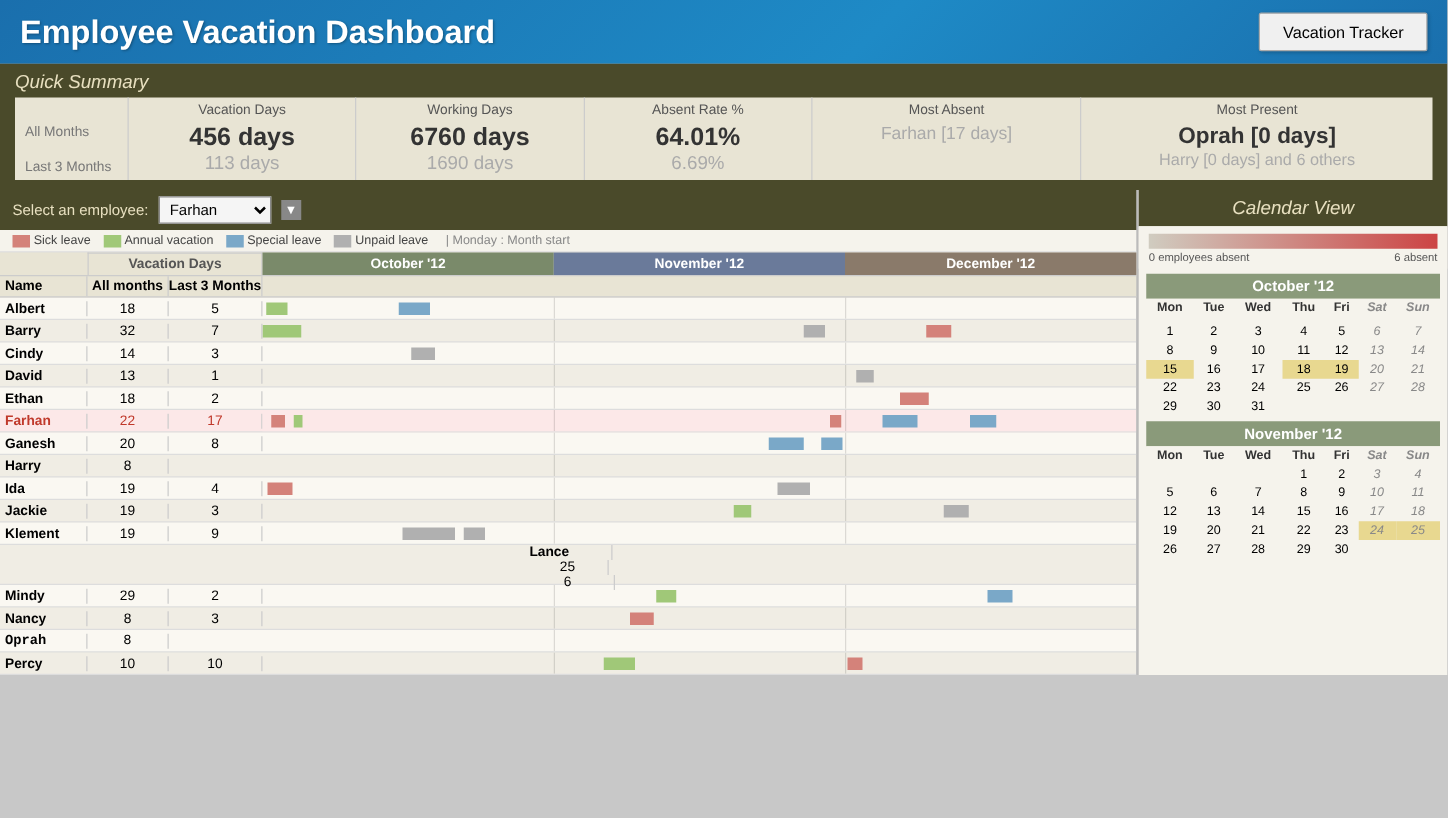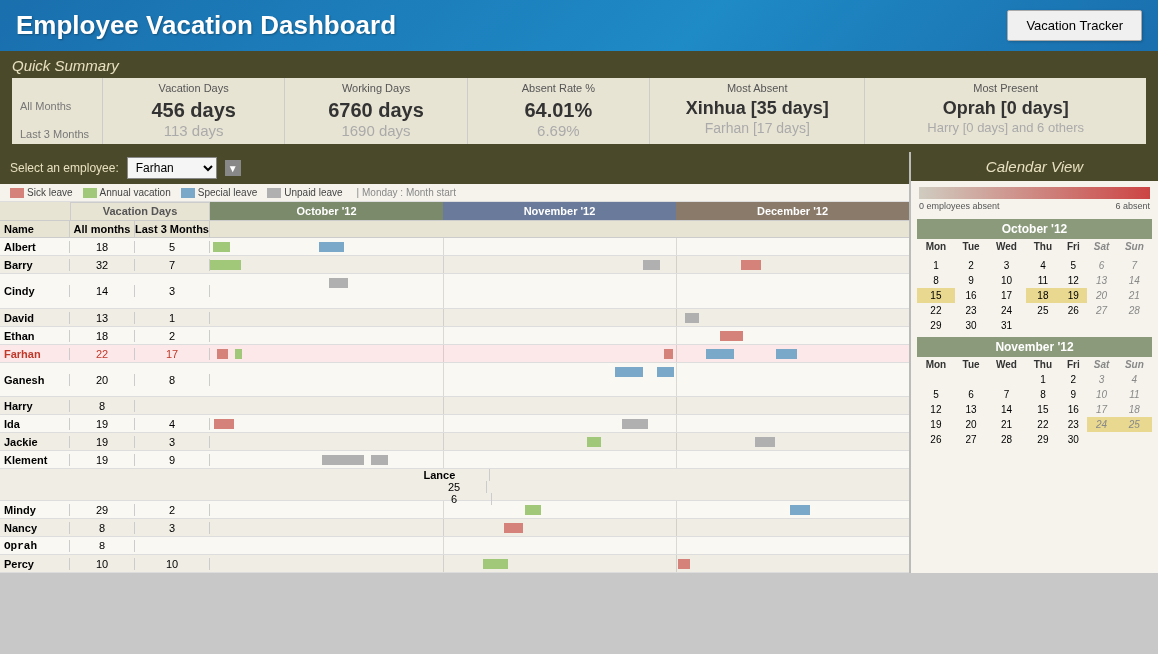--- a/index.html
+++ b/index.html
@@ -35,21 +35,20 @@
     </div>
 
     <div style="flex: 1; text-align: center; padding: 4px 8px; border-left: 1px solid #ccc;">
       <div style="font-size: 11px; color: #555; margin-bottom: 4px;">Absent Rate %</div>
       <div style="font-size: 20px; font-weight: bold; color: #333; line-height: 1.2;">64.01%</div>
       <div style="font-size: 15px; color: #aaa;">6.69%</div>
     </div>
 
     <div style="flex: 1.2; text-align: center; padding: 4px 8px; border-left: 1px solid #ccc;">
       <div style="font-size: 11px; color: #555; margin-bottom: 4px;">Most Absent</div>
-      <div style="font-size: 18px; font-weight: bold; color: #333; line-height: 1.2;">Xinhua [35 days]</div>
       <div style="font-size: 14px; color: #aaa;">Farhan [17 days]</div>
     </div>
 
     <div style="flex: 1.6; text-align: center; padding: 4px 8px; border-left: 1px solid #ccc;">
       <div style="font-size: 11px; color: #555; margin-bottom: 4px;">Most Present</div>
       <div style="font-size: 18px; font-weight: bold; color: #333; line-height: 1.2;">Oprah [0 days]</div>
       <div style="font-size: 13px; color: #aaa;">Harry [0 days] and 6 others</div>
     </div>
   </div>
 </div>
@@ -120,21 +119,21 @@
           <div style="width: 65px; flex-shrink: 0; text-align: center; font-size: 11px; border-right: 1px solid rgb(204, 204, 204);">32</div>
           <div style="width: 75px; flex-shrink: 0; text-align: center; font-size: 11px; border-right: 1px solid rgb(204, 204, 204);">7</div>
           <div style="flex: 1 1 0%; position: relative; height: 100%; overflow: hidden;">
             <div style="position: absolute; top: 0px; bottom: 0px; left: 33.3333%; width: 1px; background: rgba(0, 0, 0, 0.12);"></div>
             <div style="position: absolute; top: 0px; bottom: 0px; left: 66.6667%; width: 1px; background: rgba(0, 0, 0, 0.12);"></div>
             <div style="position: absolute; height: 10px; top: 4px; left: 0%; width: 4.4%; background: rgb(160, 200, 120);"></div>
             <div style="position: absolute; height: 10px; top: 4px; left: 62%; width: 2.4%; background: rgb(176, 176, 176);"></div>
             <div style="position: absolute; height: 10px; top: 4px; left: 76%; width: 2.8%; background: rgb(212, 130, 122);"></div>
           </div>
         </div>
-        <div style="display: flex; height: 35px; align-items: center; border-bottom: 1px solid rgb(221, 221, 221); background: rgb(250, 248, 242);">
+        <div style="display: flex; height: 18px; align-items: center; border-bottom: 1px solid rgb(221, 221, 221); background: rgb(250, 248, 242);">
           <div style="width: 70px; flex-shrink: 0; padding: 0px 4px; font-size: 11px; font-weight: bold; border-right: 1px solid rgb(204, 204, 204);">Cindy</div>
           <div style="width: 65px; flex-shrink: 0; text-align: center; font-size: 11px; border-right: 1px solid rgb(204, 204, 204);">14</div>
           <div style="width: 75px; flex-shrink: 0; text-align: center; font-size: 11px; border-right: 1px solid rgb(204, 204, 204);">3</div>
           <div style="flex: 1 1 0%; position: relative; height: 100%; overflow: hidden;">
             <div style="position: absolute; top: 0px; bottom: 0px; left: 33.3333%; width: 1px; background: rgba(0, 0, 0, 0.12);"></div>
             <div style="position: absolute; top: 0px; bottom: 0px; left: 66.6667%; width: 1px; background: rgba(0, 0, 0, 0.12);"></div>
             <div style="position: absolute; height: 10px; top: 4px; left: 17%; width: 2.8%; background: rgb(176, 176, 176);"></div>
           </div>
         </div>
         <div style="display: flex; height: 18px; align-items: center; border-bottom: 1px solid rgb(221, 221, 221); background: rgb(240, 237, 228);">
@@ -164,21 +163,21 @@
           <div style="flex: 1 1 0%; position: relative; height: 100%; overflow: hidden; background: rgb(252, 232, 232);">
             <div style="position: absolute; top: 0px; bottom: 0px; left: 33.3333%; width: 1px; background: rgba(0, 0, 0, 0.12);"></div>
             <div style="position: absolute; top: 0px; bottom: 0px; left: 66.6667%; width: 1px; background: rgba(0, 0, 0, 0.12);"></div>
             <div style="position: absolute; height: 10px; top: 4px; left: 1%; width: 1.6%; background: rgb(212, 130, 122);"></div>
             <div style="position: absolute; height: 10px; top: 4px; left: 3.6%; width: 1%; background: rgb(160, 200, 120);"></div>
             <div style="position: absolute; height: 10px; top: 4px; left: 65%; width: 1.2%; background: rgb(212, 130, 122);"></div>
             <div style="position: absolute; height: 10px; top: 4px; left: 71%; width: 4%; background: rgb(122, 168, 200);"></div>
             <div style="position: absolute; height: 10px; top: 4px; left: 81%; width: 3%; background: rgb(122, 168, 200);"></div>
           </div>
         </div>
-        <div style="display: flex; height: 34px; align-items: center; border-bottom: 1px solid rgb(221, 221, 221); background: rgb(250, 248, 242);">
+        <div style="display: flex; height: 18px; align-items: center; border-bottom: 1px solid rgb(221, 221, 221); background: rgb(250, 248, 242);">
           <div style="width: 70px; flex-shrink: 0; padding: 0px 4px; font-size: 11px; font-weight: bold; border-right: 1px solid rgb(204, 204, 204);">Ganesh</div>
           <div style="width: 65px; flex-shrink: 0; text-align: center; font-size: 11px; border-right: 1px solid rgb(204, 204, 204);">20</div>
           <div style="width: 75px; flex-shrink: 0; text-align: center; font-size: 11px; border-right: 1px solid rgb(204, 204, 204);">8</div>
           <div style="flex: 1 1 0%; position: relative; height: 100%; overflow: hidden;">
             <div style="position: absolute; top: 0px; bottom: 0px; left: 33.3333%; width: 1px; background: rgba(0, 0, 0, 0.12);"></div>
             <div style="position: absolute; top: 0px; bottom: 0px; left: 66.6667%; width: 1px; background: rgba(0, 0, 0, 0.12);"></div>
             <div style="position: absolute; height: 10px; top: 4px; left: 58%; width: 4%; background: rgb(122, 168, 200);"></div>
             <div style="position: absolute; height: 10px; top: 4px; left: 64%; width: 2.4%; background: rgb(122, 168, 200);"></div>
           </div>
         </div>

